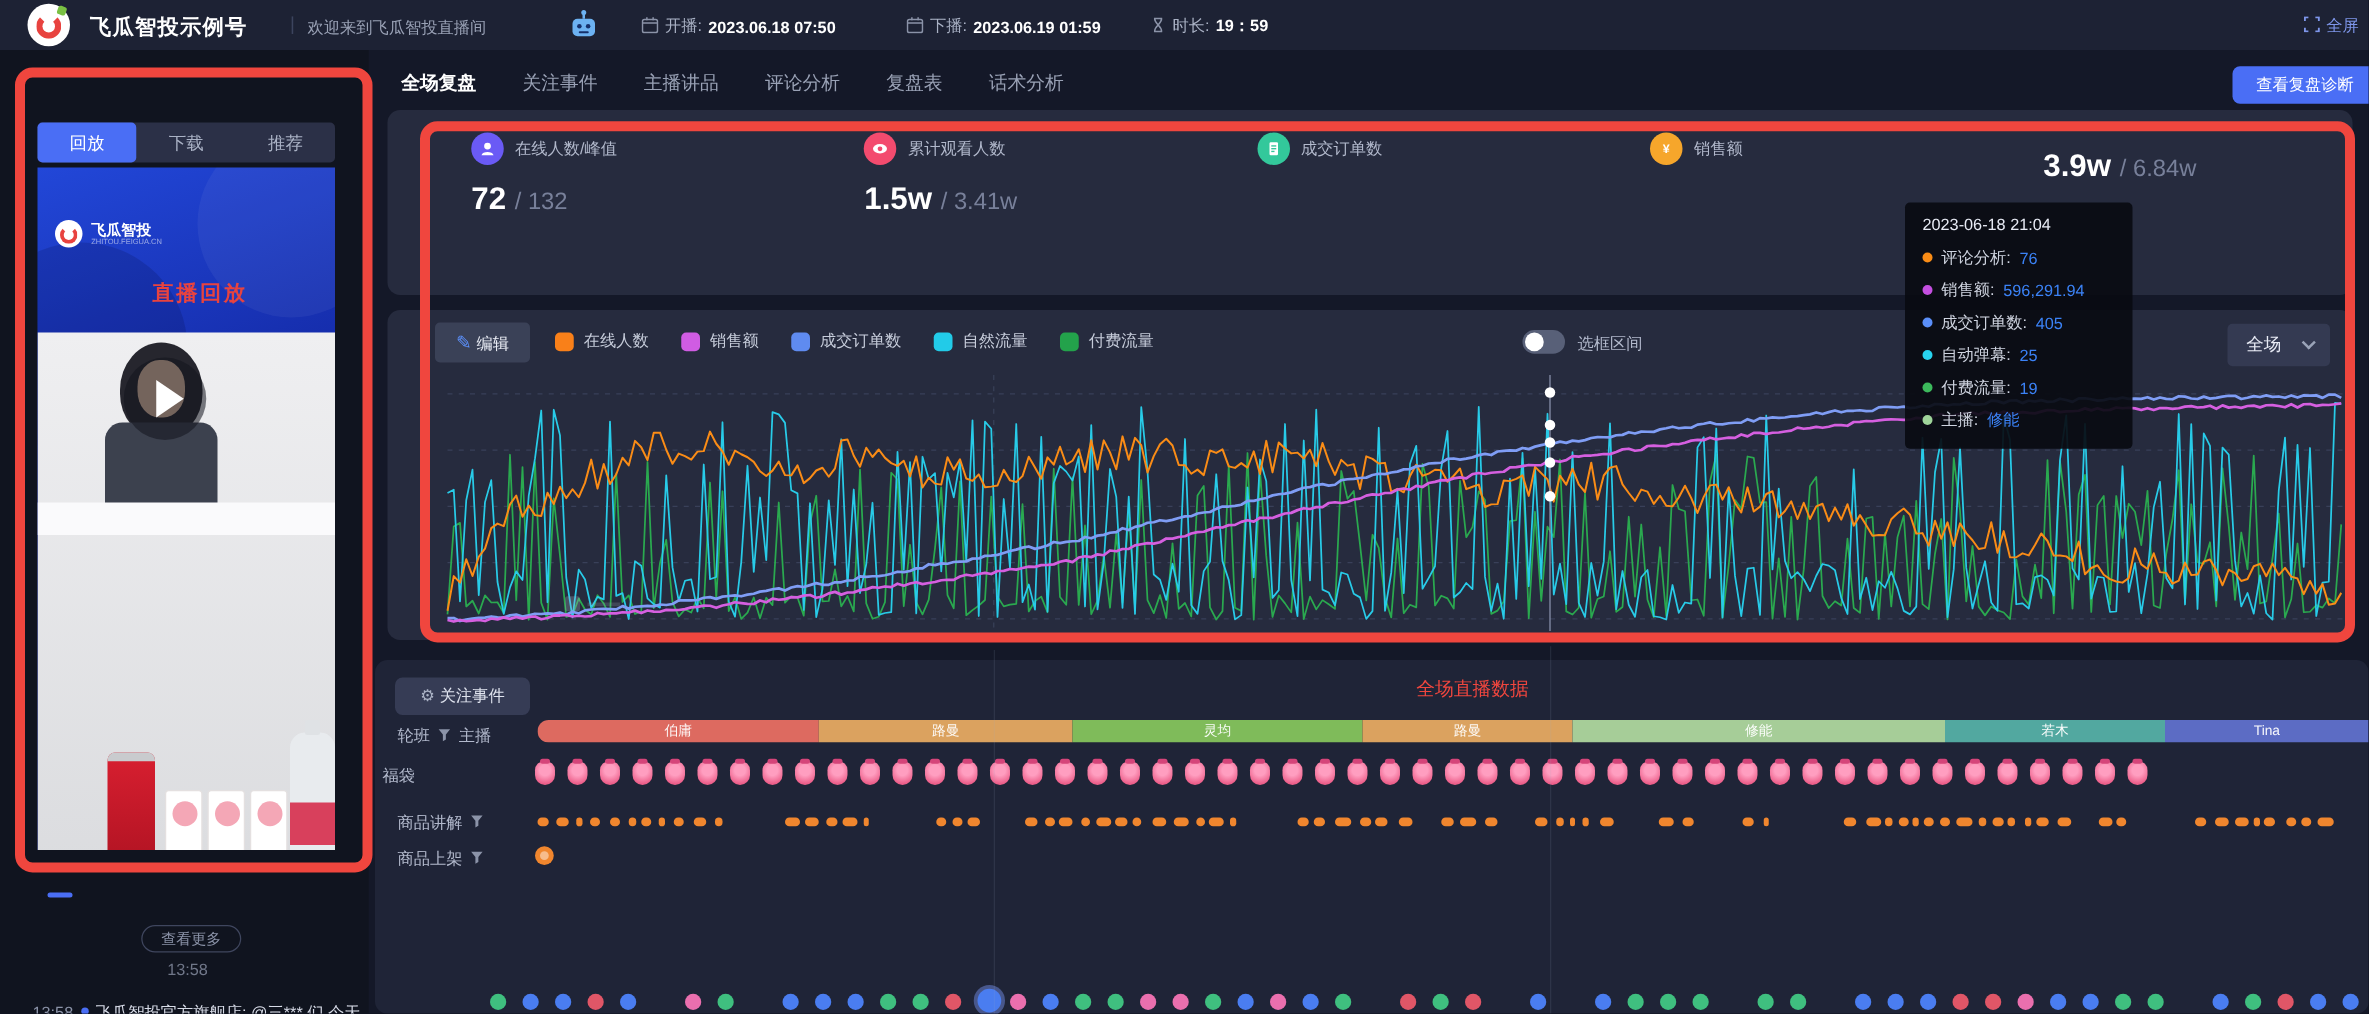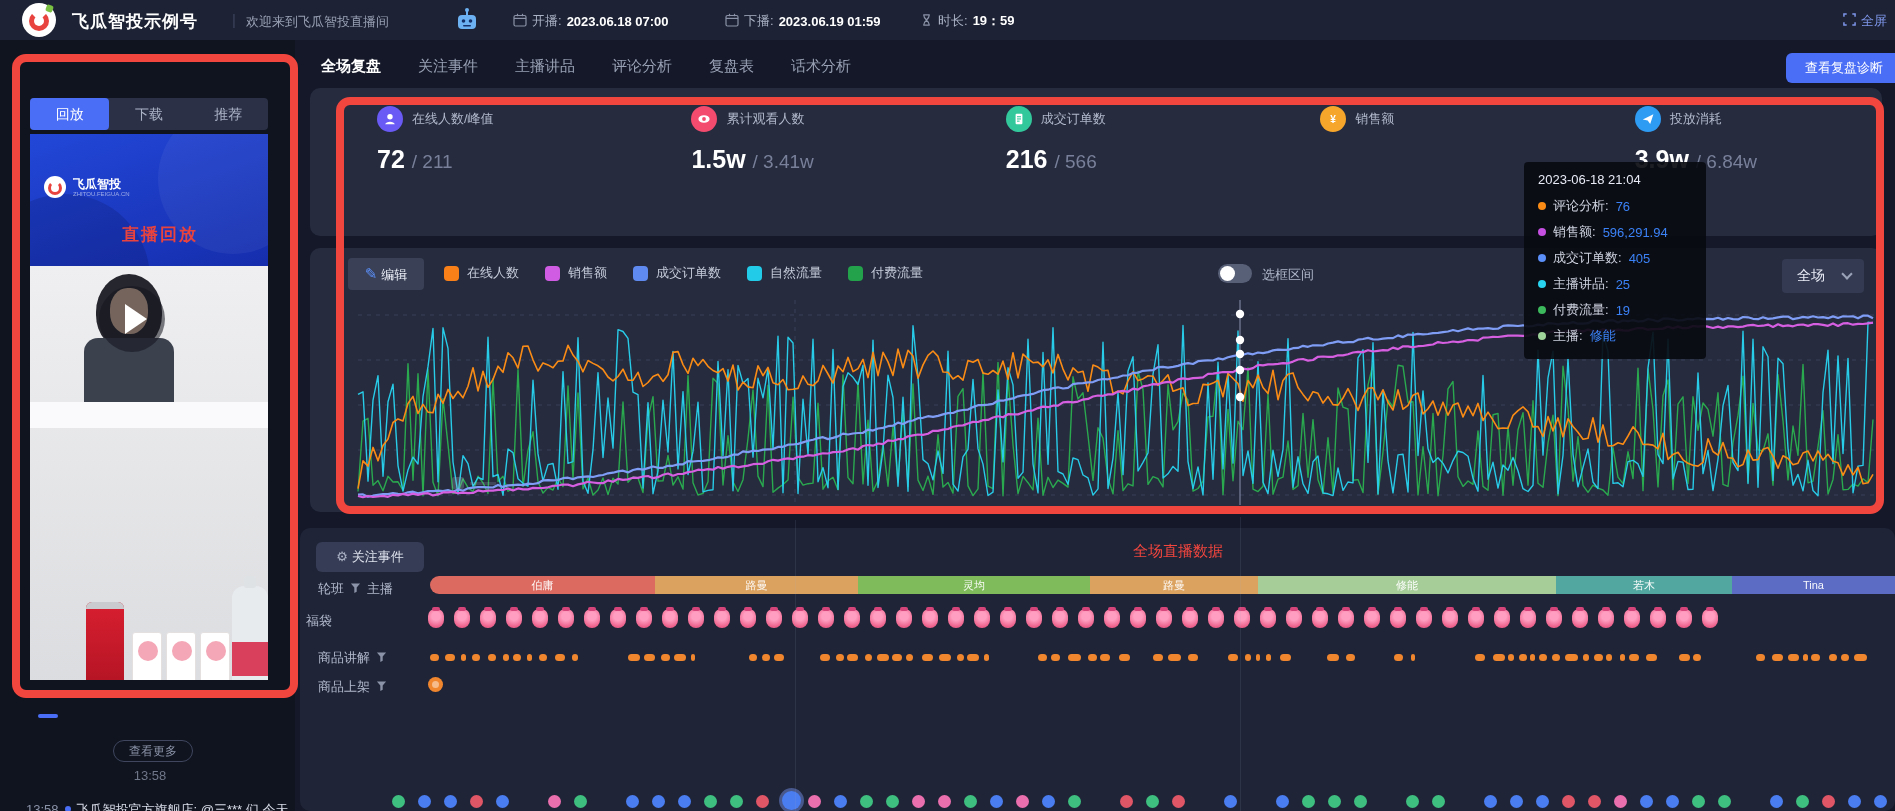--- a/index.html
+++ b/index.html
@@ -140,21 +140,21 @@
         </svg>
     </span>
     <div class="meta" style="left:513px">
       <span><svg width="14" height="14" viewBox="0 0 14 14" fill="none" stroke="#8b93a8" stroke-width="1.2">
             <rect x="1" y="2.5" width="12" height="10.5" rx="1.5"></rect>
             <line x1="1" y1="5.4" x2="13" y2="5.4"></line>
             <line x1="4.5" y1="0.8" x2="4.5" y2="3.2"></line>
             <line x1="9.5" y1="0.8" x2="9.5" y2="3.2"></line>
           </svg></span>
       <span>开播:</span>
-        <b>2023.06.18 07:00</b>
+        <b>2023.06.18 07:50</b>
     </div>
     <div class="meta" style="left:725px">
       <span><svg width="14" height="14" viewBox="0 0 14 14" fill="none" stroke="#8b93a8" stroke-width="1.2">
             <rect x="1" y="2.5" width="12" height="10.5" rx="1.5"></rect>
             <line x1="1" y1="5.4" x2="13" y2="5.4"></line>
             <line x1="4.5" y1="0.8" x2="4.5" y2="3.2"></line>
             <line x1="9.5" y1="0.8" x2="9.5" y2="3.2"></line>
           </svg></span>
       <span>下播:</span>
         <b>2023.06.19 01:59</b>
@@ -242,21 +242,21 @@
       <div class="stat-col">
         <div class="stat-head">
           <span class="stat-ic" style="background: rgb(106, 90, 245);">
             <svg viewBox="0 0 14 14" width="14" height="14">
               <circle cx="7" cy="4.8" r="2.7" fill="#fff"></circle>
               <path d="M2.2 12.2c.7-3.4 8.9-3.4 9.6 0z" fill="#fff"></path>
             </svg>
           </span>
           <span class="stat-label">在线人数/峰值</span>
         </div>
-        <div class="stat-val"><span>72</span> <span class="sub">/ 211</span></div>
+        <div class="stat-val"><span>72</span> <span class="sub">/ 132</span></div>
       </div>
       <div class="stat-col">
         <div class="stat-head">
           <span class="stat-ic" style="background: rgb(243, 75, 110);">
             <svg viewBox="0 0 14 14" width="14" height="14">
               <ellipse cx="7" cy="7" rx="5.6" ry="3.8" fill="#fff"></ellipse>
               <circle cx="7" cy="7" r="1.9" fill="#f34b6e"></circle>
             </svg>
           </span>
           <span class="stat-label">累计观看人数</span>
@@ -268,41 +268,32 @@
           <span class="stat-ic" style="background: rgb(51, 200, 155);">
             <svg viewBox="0 0 14 14" width="14" height="14">
               <rect x="3.6" y="1.8" width="6.8" height="10.4" rx="1" fill="#fff"></rect>
               <rect x="5" y="4.2" width="4" height="1.1" fill="#33c89b"></rect>
               <rect x="5" y="6.4" width="4" height="1.1" fill="#33c89b"></rect>
               <rect x="5" y="8.6" width="2.6" height="1.1" fill="#33c89b"></rect>
             </svg>
           </span>
           <span class="stat-label">成交订单数</span>
         </div>
-        <div class="stat-val"><span>216</span> <span class="sub">/ 566</span></div>
       </div>
       <div class="stat-col">
         <div class="stat-head">
           <span class="stat-ic" style="background: rgb(246, 166, 43);">
             <svg viewBox="0 0 14 14" width="14" height="14">
               <text x="7" y="10.8" font-size="10" font-weight="bold" text-anchor="middle" fill="#fff">¥</text>
             </svg>
           </span>
           <span class="stat-label">销售额</span>
         </div>
       </div>
       <div class="stat-col">
-        <div class="stat-head">
-          <span class="stat-ic" style="background: rgb(47, 156, 244);">
-            <svg viewBox="0 0 14 14" width="14" height="14">
-              <path d="M1.8 7.6L12.4 2.2 9.2 12 6.7 8.5 1.8 7.6z" fill="#fff"></path>
-            </svg>
-          </span>
-          <span class="stat-label">投放消耗</span>
-        </div>
         <div class="stat-val"><span>3.9w</span> <span class="sub">/ 6.84w</span></div>
       </div>
     </div>
 
   <div id="chart-card"></div>
   <button class="edit-btn"><span class="pencil">✎</span><span>编辑</span></button>
   <div id="legend-row">
       <span class="lg-item">
         <span class="lg-sw" style="background: rgb(249, 128, 25);"></span>
         <span class="lg-label">在线人数</span>
@@ -367,21 +358,21 @@
           <span>销售额:</span>
           <span class="tt-val">596,291.94</span>
         </div>
         <div class="tt-row">
           <span class="tt-dot" style="background: rgb(91, 143, 249);"></span>
           <span>成交订单数:</span>
           <span class="tt-val">405</span>
         </div>
         <div class="tt-row">
           <span class="tt-dot" style="background: rgb(40, 212, 240);"></span>
-          <span>主播讲品:</span>
+          <span>自动弹幕:</span>
           <span class="tt-val">25</span>
         </div>
         <div class="tt-row">
           <span class="tt-dot" style="background: rgb(60, 185, 92);"></span>
           <span>付费流量:</span>
           <span class="tt-val">19</span>
         </div>
         <div class="tt-row">
           <span class="tt-dot" style="background: rgb(159, 212, 154);"></span>
           <span>主播:</span>

